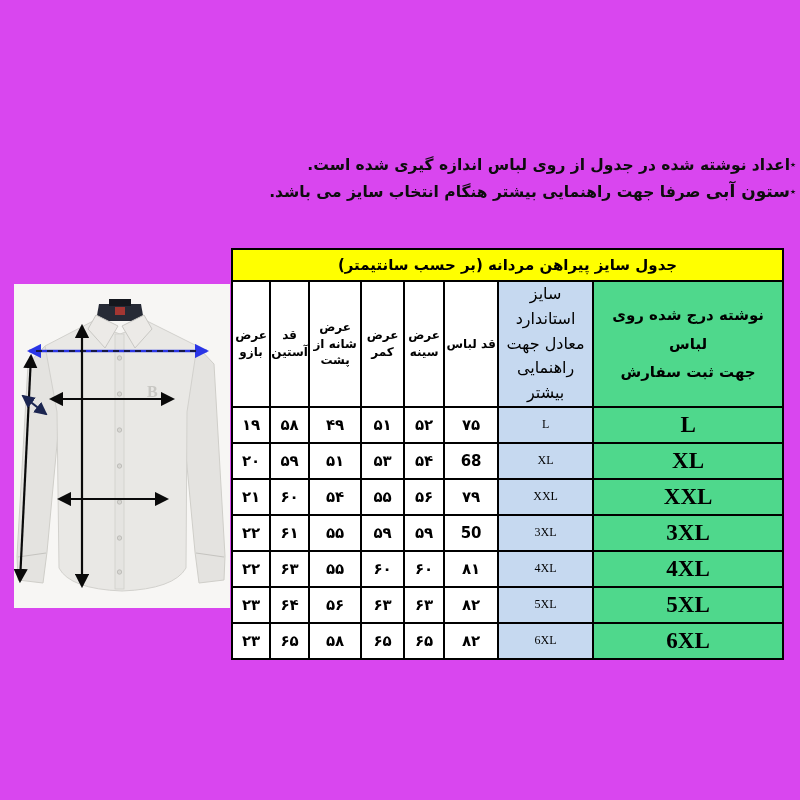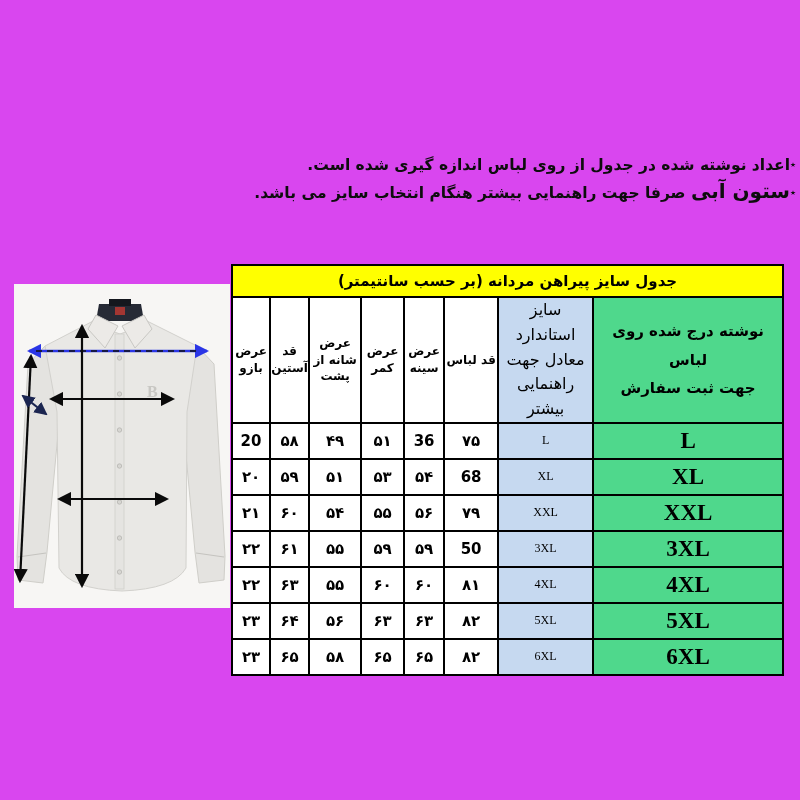--- a/index.html
+++ b/index.html
@@ -10,25 +10,25 @@
   .canvas{position:absolute;inset:0;width:800px;height:800px;background:#d946ef;}
 
   
   .notes{
     position:absolute;top:152px;right:4px;left:20px;
     direction:rtl;text-align:right;
     font-weight:bold;font-size:15.5px;line-height:26px;color:#0d0d0d;
   }
   .note-line{white-space:nowrap;}
   .bullet{font-size:11px;vertical-align:2px;}
-  .note-em{font-size:20px;}
+  .note-em{font-size:17px;}
 
   
   table.size-table{
-    position:absolute;top:264px;left:231px;width:551px;
+    position:absolute;top:248px;left:231px;width:551px;
     border-collapse:collapse;table-layout:fixed;direction:rtl;
     background:#fff;
   }
   table.size-table td{
     border:2px solid #000;text-align:center;vertical-align:middle;
     padding:0;overflow:hidden;
   }
   td.title-cell{background:#ffff00;font-weight:bold;font-size:15px;height:30px;}
   tr.header-row td{height:70px;}
   td.m-hdr{font-weight:bold;font-size:12px;line-height:1.4;padding:0 2px;background:#fff;}
@@ -137,25 +137,25 @@
         <td class="m-hdr">عرض کمر</td>
         <td class="m-hdr">عرض شانه از پشت</td>
         <td class="m-hdr">قد آستین</td>
         <td class="m-hdr">عرض بازو</td>
       </tr>
 
       <tr class="data-row">
         <td class="col-green size-val">L</td>
         <td class="col-blue std-val">L</td>
         <td class="num">۷۵</td>
-        <td class="num">36</td>
+        <td class="num">۵۲</td>
         <td class="num">۵۱</td>
         <td class="num">۴۹</td>
         <td class="num">۵۸</td>
-        <td class="num">20</td>
+        <td class="num">۱۹</td>
       </tr>
       <tr class="data-row">
         <td class="col-green size-val">XL</td>
         <td class="col-blue std-val">XL</td>
         <td class="num">68</td>
         <td class="num">۵۴</td>
         <td class="num">۵۳</td>
         <td class="num">۵۱</td>
         <td class="num">۵۹</td>
         <td class="num">۲۰</td>

